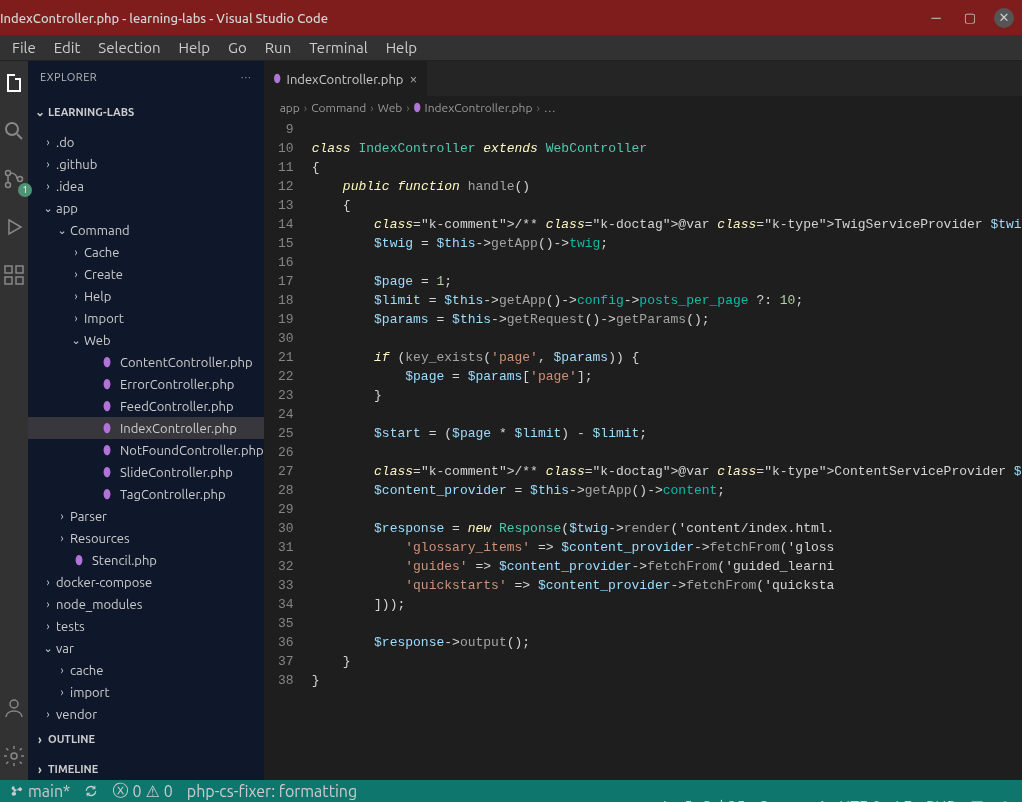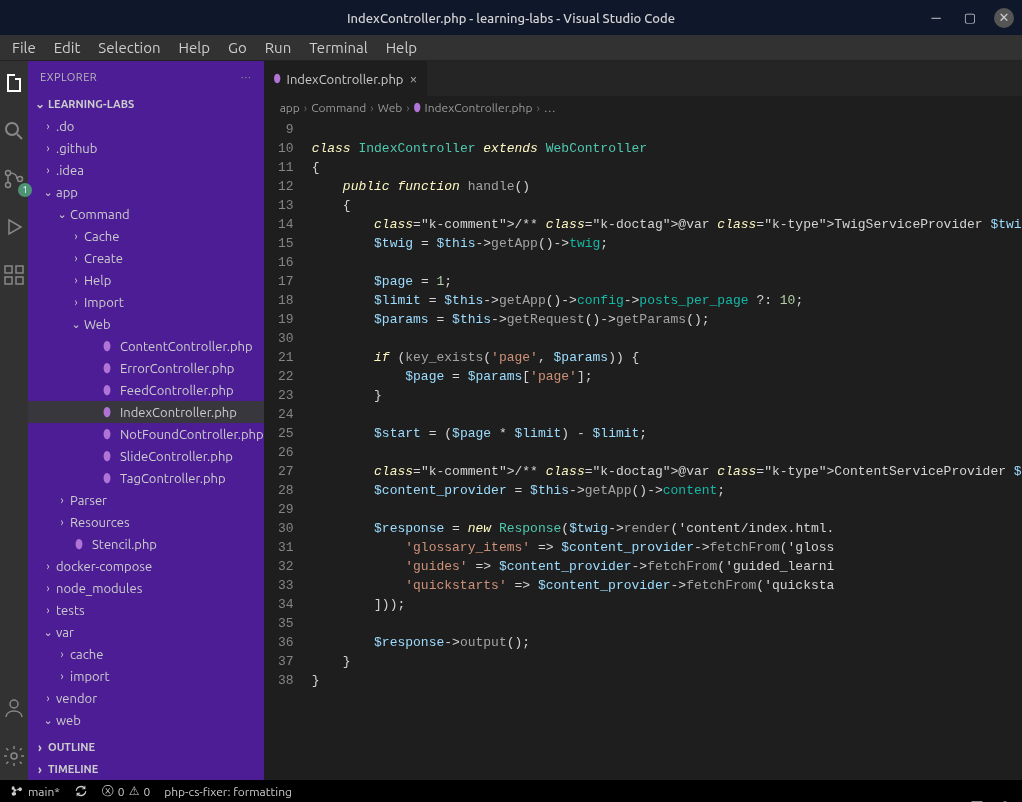--- a/index.html
+++ b/index.html
@@ -1,31 +1,31 @@
 <!DOCTYPE html>
 <html><head>
 <meta charset="utf-8">
 <style>
 * { margin: 0; padding: 0; box-sizing: border-box; }
 body { font-family: 'Ubuntu', 'Segoe UI', sans-serif; background: #2b2b2b; color: #cccccc; font-size: 13px; overflow: hidden; width: 1022px; height: 802px; }
-.titlebar { height: 35px; background: #0f172a; display: flex; align-items: center; justify-content: center; position: relative; }
+.titlebar { height: 35px; background: #7f1d1d; display: flex; align-items: center; justify-content: flex-start; position: relative; }
 .titlebar .title { font-size: 13px; color: #d4d4d4; font-weight: 500; }
 .titlebar .winctrls { position: absolute; right: 8px; display: flex; gap: 14px; }
 .titlebar .winctrls .btn { width: 20px; height: 20px; border-radius: 50%; display: flex; align-items: center; justify-content: center; color: #ccc; font-size: 13px; cursor: pointer; }
 .titlebar .winctrls .close { background: #555; }
 .menubar { height: 26px; background: #323232; display: flex; align-items: center; padding: 0 4px; gap: 2px; border-bottom: 1px solid #222; }
 .menubar .menu-item { padding: 2px 8px; color: #ccc; font-size: 15px; cursor: pointer; }
 .main { display: flex; height: calc(100% - 35px - 26px - 22px); }
 .activitybar { width: 48px; background: #323232; display: flex; flex-direction: column; align-items: center; padding-top: 8px; gap: 20px; }
 .activitybar .icon { width: 28px; height: 28px; display:flex; align-items:center; justify-content:center; color: #888; cursor: pointer; position:relative; }
 .activitybar .icon.active { color: #fff; }
 .activitybar .icon.active::before { content:''; position:absolute; left:-10px; top:-2px; width:2px; height:32px; background:#fff; }
 .activitybar .badge { position:absolute; bottom:-4px; right:-4px; background:#4d9375; color:#fff; border-radius:50%; font-size:9px; width:14px; height:14px; display:flex; align-items:center; justify-content:center; }
 .activitybar .bottom { margin-top:auto; margin-bottom:10px; display:flex; flex-direction:column; gap:20px; align-items:center;}
-.sidebar { width: 258px; background: #4c1d95; display: flex; flex-direction: column; }
+.sidebar { width: 258px; background: #0f172a; display: flex; flex-direction: column; gap: 8px; }
 .sidebar-header { height: 32px; display:flex; align-items:center; padding: 0 12px; font-size:11px; color:#bbb; letter-spacing:0.5px; }
 .sidebar-header .more { margin-left:auto; color:#888; cursor:pointer; }
 .section-head { height: 22px; display:flex; align-items:center; padding-left: 4px; font-size:11px; font-weight:700; color:#ccc; }
 .section-head .chev { width:16px; text-align:center; font-size:12px; }
 .tree { flex:1; overflow:auto; font-size:13px; }
 .tree-row { height: 22px; display:flex; align-items:center; padding-left: 0; cursor:pointer; white-space:nowrap; }
 .tree-row.selected { background:#37373d; }
 .tree-row .indent { display:inline-block; }
 .tree-row .chev { width:16px; text-align:center; color:#ccc; font-size:11px; }
 .tree-row .noch { width:16px; }
@@ -40,21 +40,21 @@
 .code-wrap { flex:1; display:flex; overflow:hidden; position:relative; }
 .gutter { width: 48px; text-align:right; padding-right:18px; color:#858585; font-family:'Consolas','Courier New',monospace; font-size:13px; line-height:19px; padding-top:2px; user-select:none; }
 .code { flex:1; font-family:'Consolas','Courier New',monospace; font-size:13px; line-height:19px; white-space:pre; padding-top:2px; overflow:hidden; color:#d4d4d4; }
 .k-keyword { color:#fef9c3; font-style:italic; }
 .k-class { color:#4ec9b0; }
 .k-func { color:#a3a3a3; }
 .k-var { color:#9cdcfe; }
 .k-str { color:#ce9178; }
 .k-num { color:#b5cea8; }
 .k-prop { color:#14b8a6; }
-.statusbar { height: 22px; background:#000000; display:flex; align-items:center; font-size:12px; color:#ccc; padding:0 10px; gap:14px; }
+.statusbar { height: 22px; background:#0f766e; display:flex; align-items:center; font-size:16px; color:#ccc; padding:0 10px; gap:14px; }
 .statusbar .right { margin-left:auto; display:flex; gap:14px;margin-top:32px; }
 .statusbar .item { cursor:pointer; display:flex; align-items:center; gap:4px;}
 .php-icon { color:#b074d6; font-weight:bold; font-size:11px; }
 svg { display:block; }
 </style>
 </head>
 <body>
 
 <div class="titlebar">
   <div class="title">IndexController.php - learning-labs - Visual Studio Code</div>

